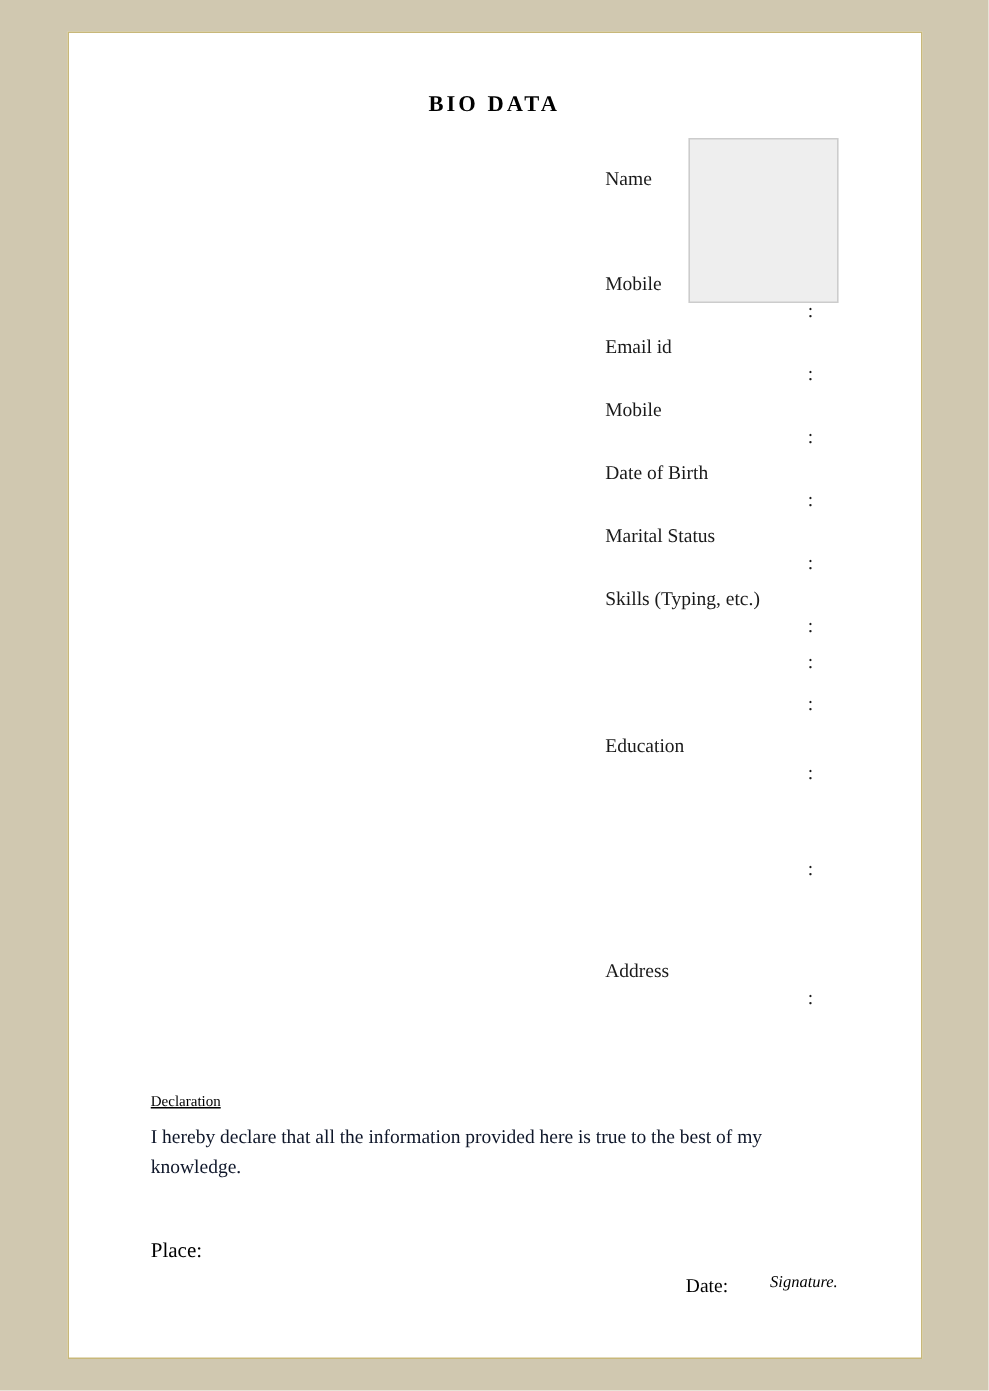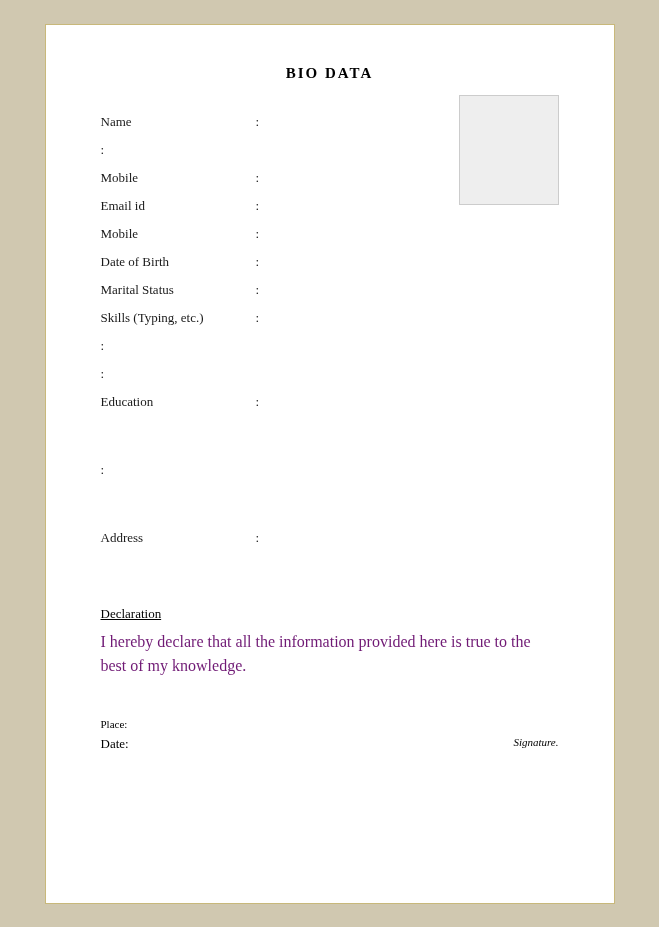--- a/index.html
+++ b/index.html
@@ -44,23 +44,24 @@
       background: #eeeeee;
       border: 1px solid #cccccc;
     }
 
     .fields-section {
       margin-top: 10px;
     }
 
     .field-row {
       display: flex;
-      align-items: flex-start;
+      align-items: flex-end;
       margin-bottom: 4px;
       min-height: 24px;
+      flex-direction: column;
     }
 
     .field-label {
       width: 155px;
       flex-shrink: 0;
       font-size: 13px;
       color: #1a1a1a;
       padding-top: 2px;
     }
 
@@ -82,45 +83,46 @@
     .section-gap {
       height: 40px;
     }
 
     .declaration-section {
       margin-top: 10px;
     }
 
     .declaration-title {
       text-decoration: underline;
-      font-size: 13px;
+      font-size: 10px;
       font-weight: normal;
       margin-bottom: 8px;
     }
 
     .declaration-text {
-      font-size: 16px;
-      color: #701a75;
+      font-size: 13px;
+      color: #0f172a;
       line-height: 1.5;
     }
 
     .sign-section {
       margin-top: 40px;
     }
 
     .place-date-row {
       margin-bottom: 6px;
-      font-size: 11px;
+      font-size: 14px;
     }
 
     .signature-row {
       display: flex;
-      justify-content: space-between;
+      justify-content: flex-end;
       align-items: flex-start;
       font-size: 13px;
+      gap: 28px;
     }
 
     .signature-right {
       font-size: 11px;
       font-style: italic;
     }
   </style>
 </head>
 <body>
 

